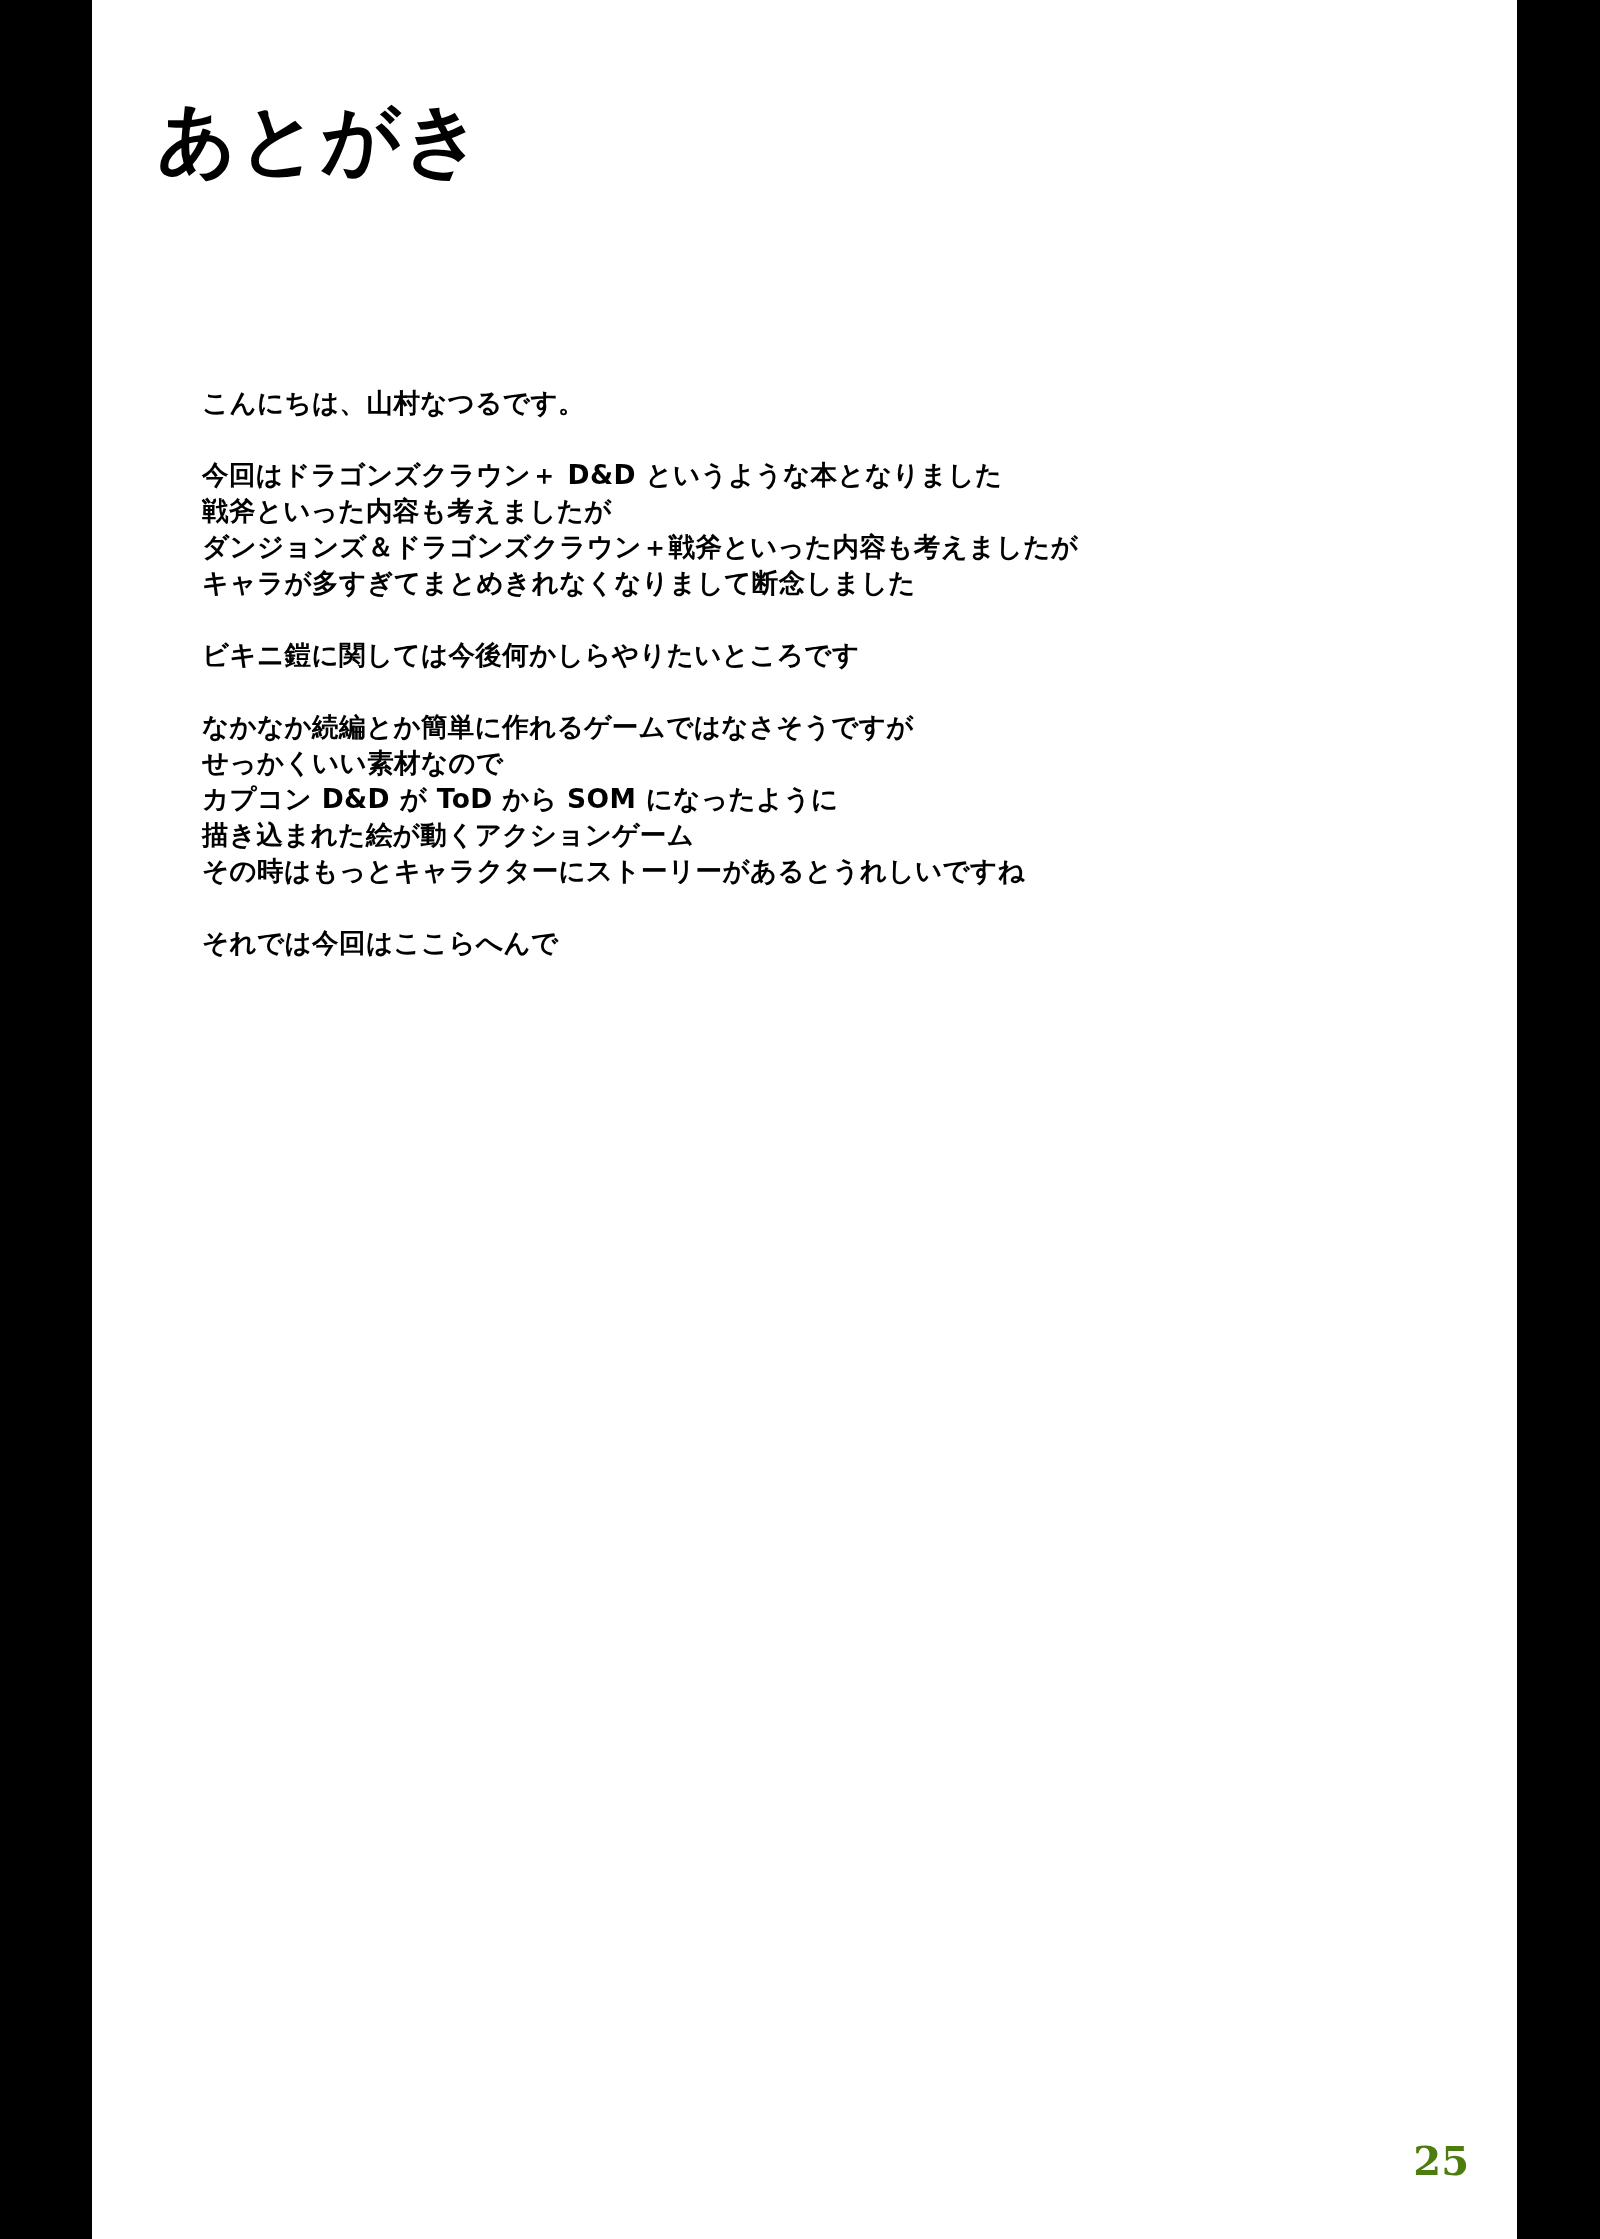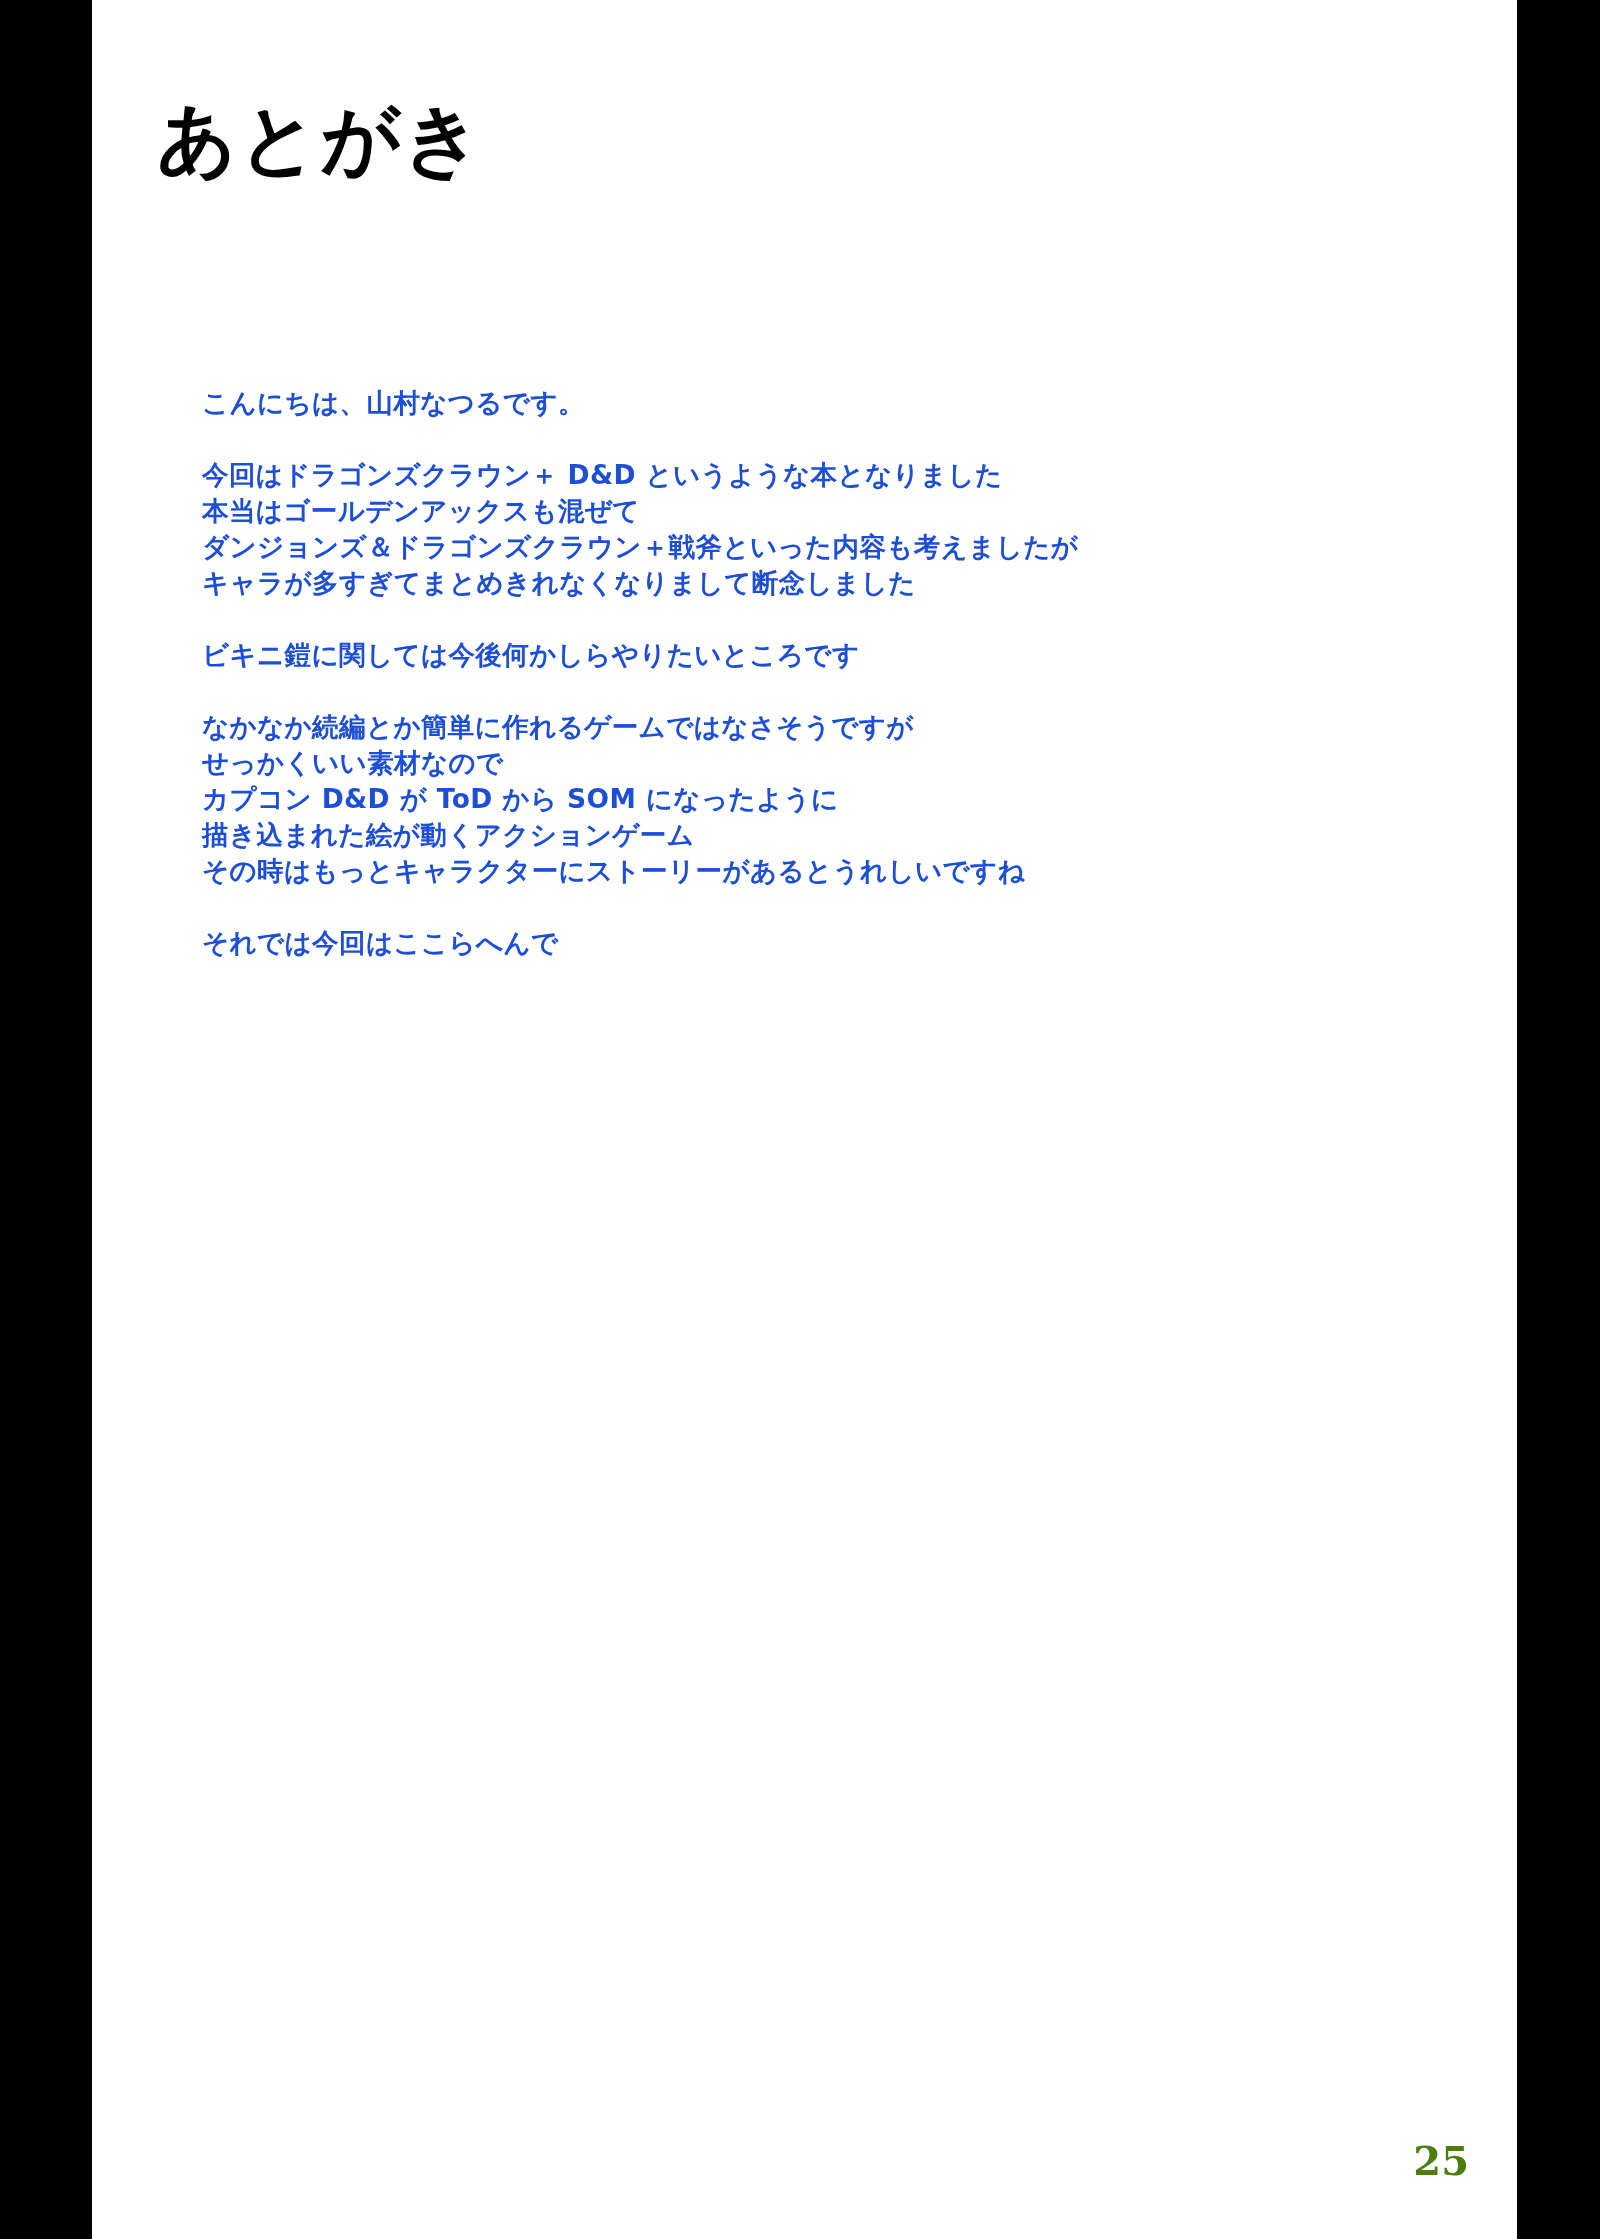--- a/index.html
+++ b/index.html
@@ -33,21 +33,21 @@
     line-height: 1;
     white-space: nowrap;
   }
   .body-text {
     position: absolute;
     left: 110px;
     top: 385px;
     width: 1200px;
     font-size: 26.5px;
     line-height: 36px;
-    color: #1d4ed8;
+    color: #000000;
     font-weight: 600;
     letter-spacing: 0.4px;
   }
   .para {
     margin: 0 0 36px 0;
   }
   .para:last-child {
     margin-bottom: 0;
   }
   .line {
@@ -68,21 +68,21 @@
 
 <div class="page">
   <div class="page-title">あとがき</div>
 
   <div class="body-text">
     <div class="para">
       <div class="line">こんにちは、山村なつるです。</div>
     </div>
     <div class="para">
       <div class="line">今回はドラゴンズクラウン＋ D&amp;D というような本となりました</div>
-      <div class="line">本当はゴールデンアックスも混ぜて</div>
+      <div class="line">戦斧といった内容も考えましたが</div>
       <div class="line">ダンジョンズ＆ドラゴンズクラウン＋戦斧といった内容も考えましたが</div>
       <div class="line">キャラが多すぎてまとめきれなくなりまして断念しました</div>
     </div>
     <div class="para">
       <div class="line">ビキニ鎧に関しては今後何かしらやりたいところです</div>
     </div>
     <div class="para">
       <div class="line">なかなか続編とか簡単に作れるゲームではなさそうですが</div>
       <div class="line">せっかくいい素材なので</div>
       <div class="line">カプコン D&amp;D が ToD から SOM になったように</div>

